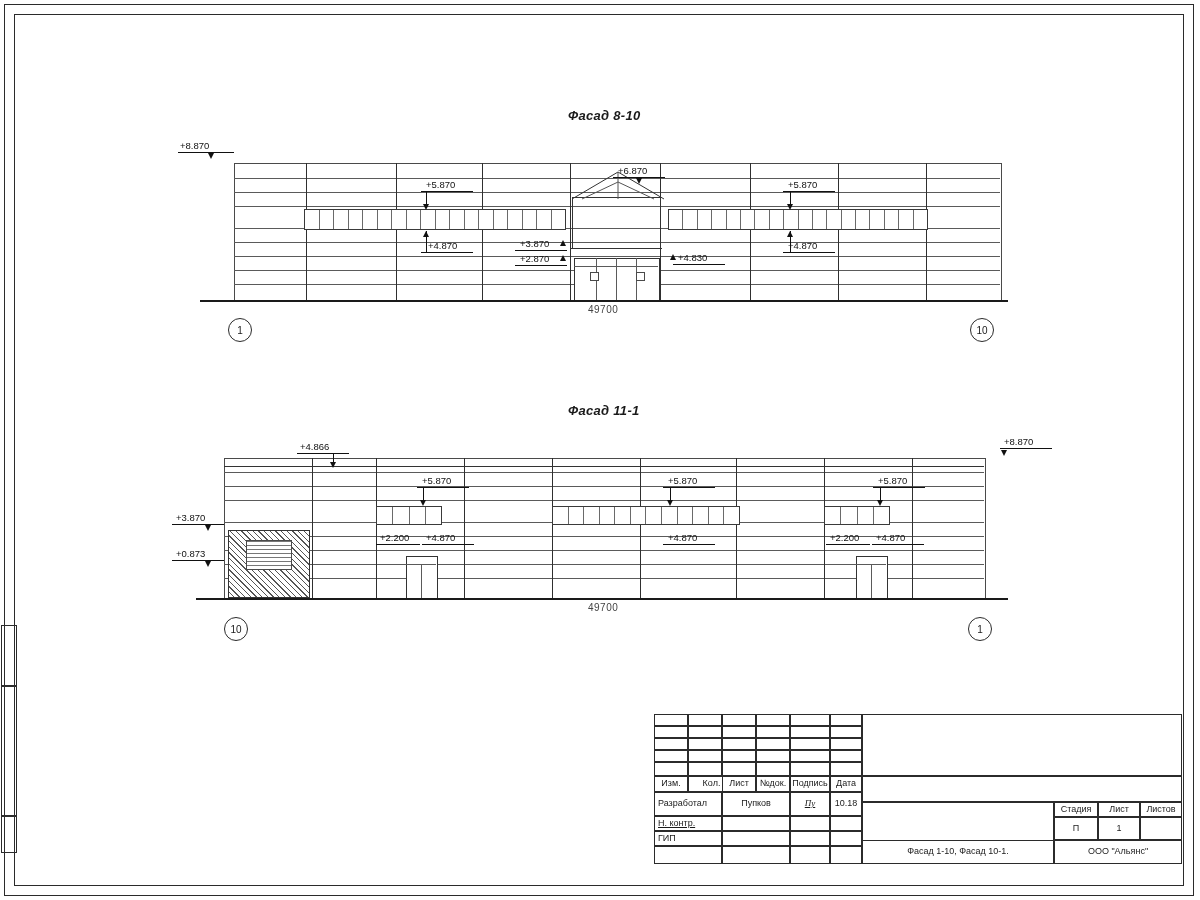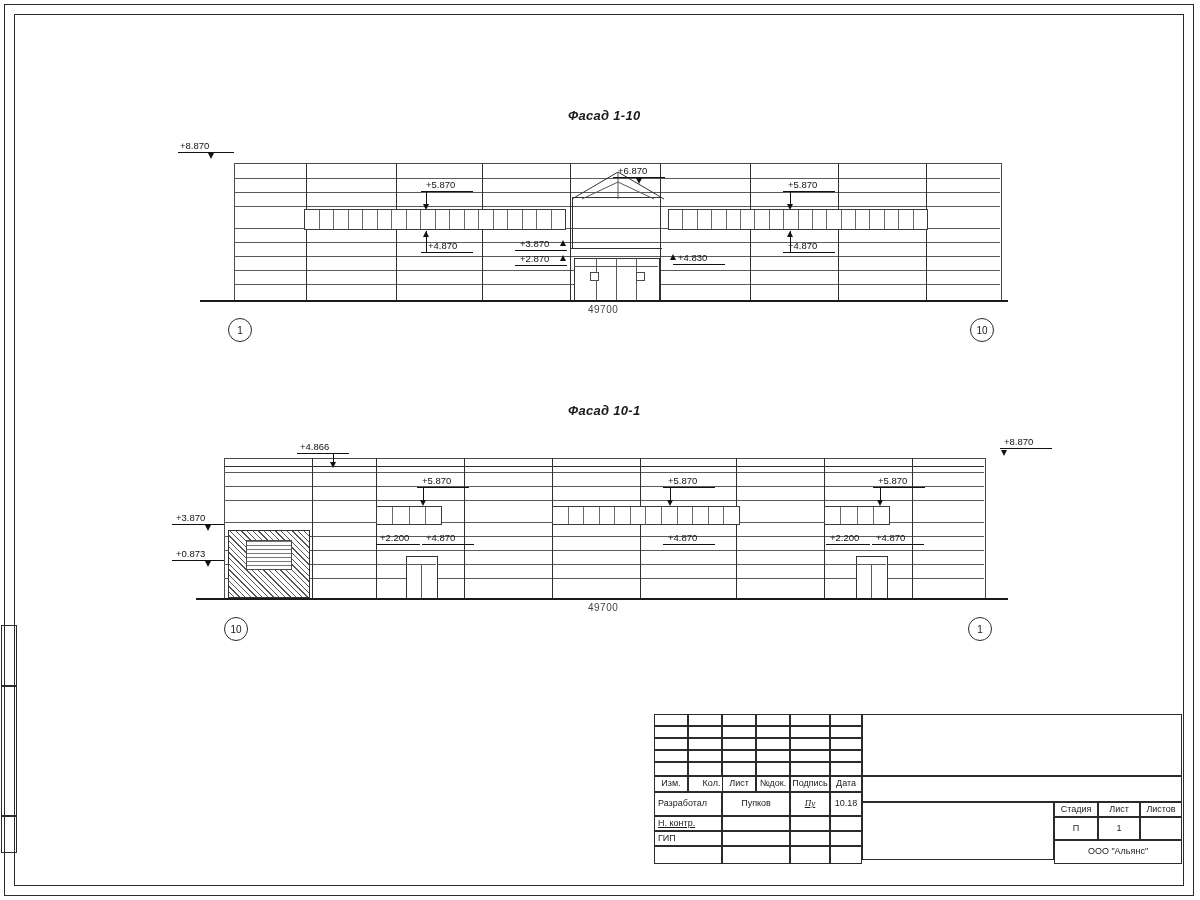--- a/index.html
+++ b/index.html
@@ -59,21 +59,21 @@
 <div class="sheet">
 
   <div class="outer-frame"></div>
 
   <div class="inner-frame">
     <div class="stub stub1"></div>
     <div class="stub stub2"></div>
     <div class="stub stub3"></div>
   </div>
 
-  <div class="title" style="left:568px;top:108px;">Фасад 1-10</div>
+  <div class="title" style="left:568px;top:108px;">Фасад 8-10</div>
 
   <div class="elev">
 
     <div class="body" style="left:234px;top:163px;width:766px;height:137px;"></div>
 
     <div class="ln hline" style="left:234px;top:178px;width:766px;"></div>
     <div class="ln hline" style="left:234px;top:192px;width:766px;"></div>
     <div class="ln hline" style="left:234px;top:206px;width:766px;"></div>
     <div class="ln hline" style="left:234px;top:228px;width:766px;"></div>
     <div class="ln hline" style="left:234px;top:242px;width:766px;"></div>
@@ -190,21 +190,21 @@
     <div class="mark" style="left:678px;top:252px;">+4.830</div>
     <div class="leader-h" style="left:673px;top:264px;width:52px;"></div>
     <div class="arrow-u" style="left:670px;top:254px;"></div>
 
     <div class="dimtxt" style="left:588px;top:304px;">49700</div>
 
     <div class="axis-circ" style="left:228px;top:318px;">1</div>
     <div class="axis-circ" style="left:970px;top:318px;">10</div>
   </div>
 
-  <div class="title" style="left:568px;top:403px;">Фасад 10-1</div>
+  <div class="title" style="left:568px;top:403px;">Фасад 11-1</div>
 
   <div class="elev">
     <div class="body" style="left:224px;top:458px;width:760px;height:140px;"></div>
 
     <div class="ln hline" style="left:224px;top:472px;width:760px;"></div>
     <div class="ln hline" style="left:224px;top:486px;width:760px;"></div>
     <div class="ln hline" style="left:224px;top:500px;width:760px;"></div>
     <div class="ln hline" style="left:224px;top:522px;width:760px;"></div>
     <div class="ln hline" style="left:224px;top:536px;width:760px;"></div>
     <div class="ln hline" style="left:224px;top:550px;width:760px;"></div>
@@ -381,16 +381,17 @@
     <div class="cell left" style="left:0;top:117px;width:68px;height:15px;">ГИП</div>
     <div class="cell" style="left:68px;top:117px;width:68px;height:15px;"></div>
     <div class="cell" style="left:136px;top:117px;width:40px;height:15px;"></div>
     <div class="cell" style="left:176px;top:117px;width:32px;height:15px;"></div>
 
     <div class="cell" style="left:0;top:132px;width:68px;height:18px;"></div>
     <div class="cell" style="left:68px;top:132px;width:68px;height:18px;"></div>
     <div class="cell" style="left:136px;top:132px;width:40px;height:18px;"></div>
     <div class="cell" style="left:176px;top:132px;width:32px;height:18px;"></div>
 
+    <div class="cell" style="left:208px;top:126px;width:192px;height:24px;">Фасад 1-10, Фасад 10-1.</div>
     <div class="cell big" style="left:400px;top:126px;width:128px;height:24px;">ООО "Альянс"</div>
   </div>
 
 </div>
 
 </body></html>

